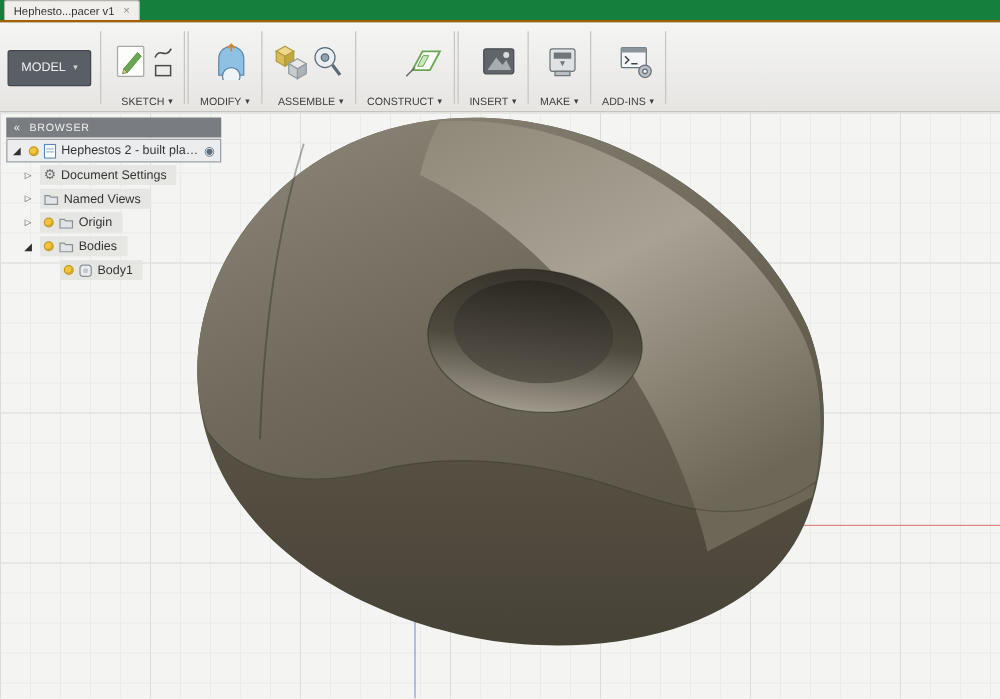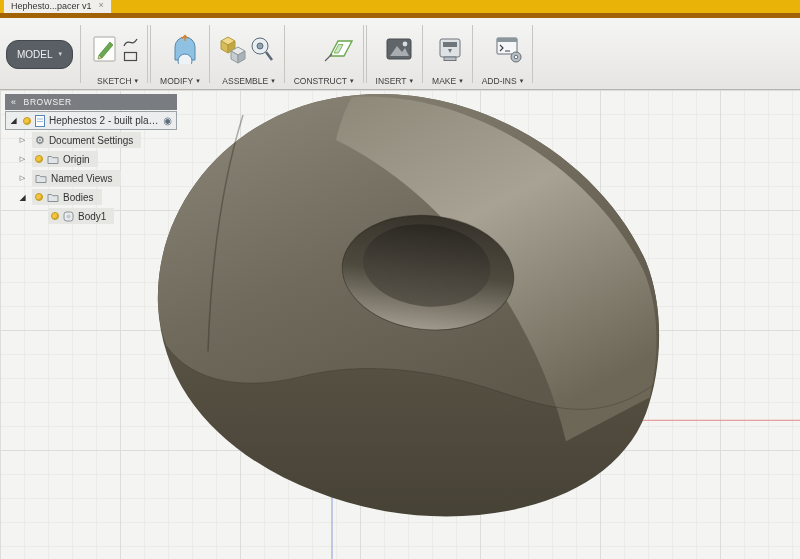--- a/index.html
+++ b/index.html
@@ -1,26 +1,26 @@
 <!DOCTYPE html>
 <html><head>
 <meta charset="utf-8">
 <style>
   *{margin:0;padding:0;box-sizing:border-box}
   html,body{width:800px;height:559px;overflow:hidden;font-family:"Liberation Sans",sans-serif;background:#f4f4f2}
   .app{width:800px;height:559px;display:flex;flex-direction:column}
 
   
-  .tabbar{height:18px;background:#eab308;border-bottom:5px solid #a16207;display:flex;align-items:flex-end;padding-left:3px;flex:none}
+  .tabbar{height:18px;background:#15803d;border-bottom:2px solid #a16207;display:flex;align-items:flex-end;padding-left:3px;flex:none}
   .tab{height:16px;background:#f0efec;border:1px solid #b6b3ae;border-bottom:none;border-radius:2px 2px 0 0;display:flex;align-items:center;gap:7px;padding:0 7px;font-size:9px;color:#333}
   .tab-close{color:#8a8a86;font-size:9px;line-height:1}
 
   
   .toolbar{height:72px;background:linear-gradient(#f5f5f4,#e6e5e2);border-bottom:1px solid #b7b5b1;display:flex;align-items:stretch;padding:3px 2px 2px 6px;flex:none}
-  .model-btn{align-self:center;background:#5a5f66;color:#eef0f2;font-size:10px;font-family:inherit;border:1px solid #43474d;border-radius:12px;padding:8px 10px;display:flex;gap:6px;align-items:center;margin-right:6px;cursor:pointer}
+  .model-btn{align-self:center;background:#5a5f66;color:#eef0f2;font-size:10px;font-family:inherit;border:1px solid #43474d;border-radius:2px;padding:8px 10px;display:flex;gap:6px;align-items:center;margin-right:6px;cursor:pointer}
   .model-btn .arr{font-size:7px;color:#cfd3d8}
   .tb-group{display:flex;flex-direction:column;align-items:flex-end;padding:2px 8px 1px 8px}
   .tb-icons{display:flex;align-items:center;gap:3px;flex:1}
   .mini-col{display:flex;flex-direction:column;gap:2px;align-items:center}
   .tb-label{font-size:8.5px;color:#3c3c3c;white-space:nowrap;margin-top:auto;padding-top:2px;display:flex;align-items:center;gap:3px}
   .tb-label .arr{font-size:7px;color:#55555}
   .sep{width:1px;background:#c7c5c1;margin:4px 1px;flex:none}
 
   
   .canvas{position:relative;flex:1;overflow:hidden;background-color:#f4f4f2;
@@ -274,35 +274,35 @@
         <span class="arrow">▷</span>
         <div class="t-pill">
           <span style="font-size:11px;color:#6b7075;line-height:1">⚙</span>
           <span class="t-label">Document Settings</span>
         </div>
       </div>
 
       <div class="t-row" style="padding-left:12px">
         <span class="arrow">▷</span>
         <div class="t-pill">
+          <svg class="ic" width="12" height="10" viewBox="0 0 12 10">
+            <path d="M1 2.5 h3.5 l1 1.2 H11 v5.8 H1 Z" fill="#e2e5e8" stroke="#8a9298"></path>
+          </svg>
+          <span class="t-label">Named Views</span>
+        </div>
+      </div>
+
+      <div class="t-row" style="padding-left:12px">
+        <span class="arrow">▷</span>
+        <div class="t-pill">
           <span class="bulb"></span>
           <svg class="ic" width="12" height="10" viewBox="0 0 12 10">
             <path d="M1 2.5 h3.5 l1 1.2 H11 v5.8 H1 Z" fill="#e2e5e8" stroke="#8a9298"></path>
           </svg>
           <span class="t-label">Origin</span>
-        </div>
-      </div>
-
-      <div class="t-row" style="padding-left:12px">
-        <span class="arrow">▷</span>
-        <div class="t-pill">
-          <svg class="ic" width="12" height="10" viewBox="0 0 12 10">
-            <path d="M1 2.5 h3.5 l1 1.2 H11 v5.8 H1 Z" fill="#e2e5e8" stroke="#8a9298"></path>
-          </svg>
-          <span class="t-label">Named Views</span>
         </div>
       </div>
 
       <div class="t-row" style="padding-left:12px">
         <span class="arrow filled">◢</span>
         <div class="t-pill">
           <span class="bulb"></span>
           <svg class="ic" width="12" height="10" viewBox="0 0 12 10">
             <path d="M1 2.5 h3.5 l1 1.2 H11 v5.8 H1 Z" fill="#e2e5e8" stroke="#8a9298"></path>
           </svg>

